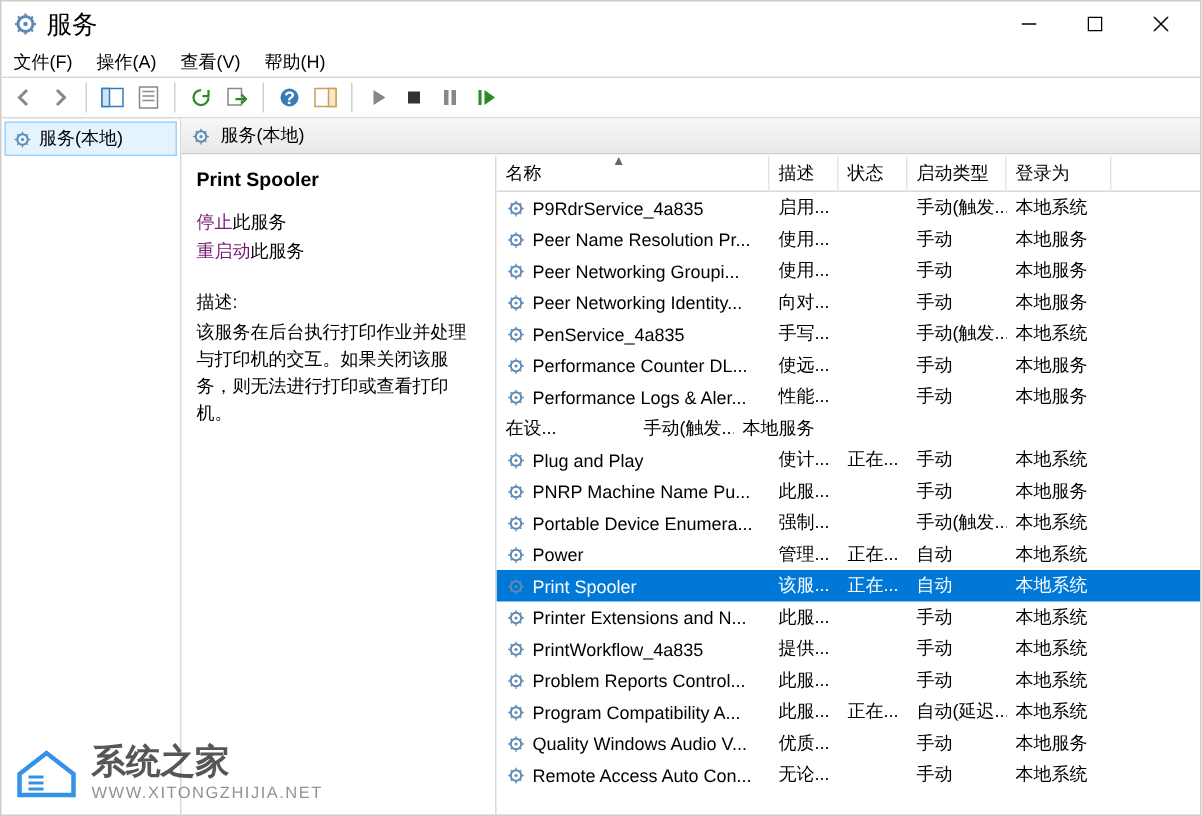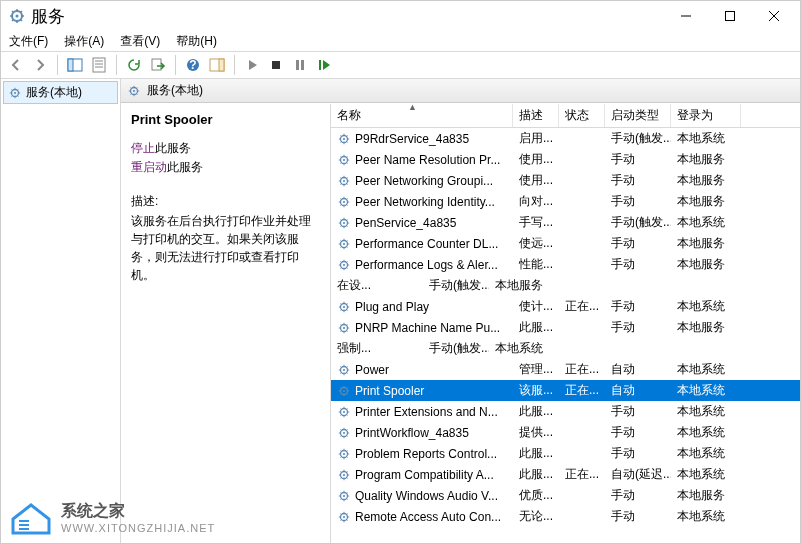--- a/index.html
+++ b/index.html
@@ -35,21 +35,21 @@
 .row { display: flex; height: 21px; align-items: center; text-align: center; }
 .row.selected { background: #0078d7; color: #fff; }
 .row .cell { padding: 0 6px; overflow: hidden; white-space: nowrap; text-overflow: ellipsis; height: 100%; display: flex; align-items: center; }
 .c-name { width: 182px; display: flex; gap: 4px;}
 .c-desc { width: 46px; }
 .c-status { width: 46px; }
 .c-start { width: 66px; }
 .c-logon { width: 70px; }
 .gear-icon { width: 14px; height: 14px; flex-shrink: 0;}
 .watermark { position: absolute; bottom: 8px; left: 8px; display: flex; align-items: center; gap: 8px; color: #3a7ab8; opacity: 0.9;}
-.watermark .wm-text { font-size: 16px; font-weight: bold; color: #444;}
+.watermark .wm-text { font-size: 23px; font-weight: bold; color: #444;}
 .watermark .wm-sub { font-size: 11px; color: #888; letter-spacing: 1px;}
 </style>
 </head>
 <body>
 
 <div class="titlebar">
   <svg class="title-icon" viewBox="0 0 16 16">
       <circle cx="8" cy="8" r="5" fill="none" stroke="#5e8ab4" stroke-width="2"></circle>
       <circle cx="8" cy="8" r="1.5" fill="#5e8ab4"></circle>
       <path d="M8 1v2M8 13v2M1 8h2M13 8h2M3 3l1.5 1.5M11.5 11.5L13 13M3 13l1.5-1.5M11.5 4.5L13 3" stroke="#5e8ab4" stroke-width="1.5"></path>
@@ -330,20 +330,28 @@
                   <path d="M8 2v2M8 12v2M2 8h2M12 8h2M4 4l1 1M11 11l1 1M4 12l1-1M11 5l1-1" stroke="#5e8ab4"></path>
                 </svg>
                 <span>PNRP Machine Name Pu...</span>
               </div>
               <div class="cell c-desc">此服...</div>
               <div class="cell c-status"></div>
               <div class="cell c-start">手动</div>
               <div class="cell c-logon">本地服务</div>
             </div>
             <div class="row">
+              <div class="cell c-name">
+                <svg class="gear-icon" viewBox="0 0 16 16">
+                  <circle cx="8" cy="8" r="4" fill="none" stroke="#5e8ab4" stroke-width="1.5"></circle>
+                  <circle cx="8" cy="8" r="1.2" fill="#5e8ab4"></circle>
+                  <path d="M8 2v2M8 12v2M2 8h2M12 8h2M4 4l1 1M11 11l1 1M4 12l1-1M11 5l1-1" stroke="#5e8ab4"></path>
+                </svg>
+                <span>Portable Device Enumera...</span>
+              </div>
               <div class="cell c-desc">强制...</div>
               <div class="cell c-status"></div>
               <div class="cell c-start">手动(触发...</div>
               <div class="cell c-logon">本地系统</div>
             </div>
             <div class="row">
               <div class="cell c-name">
                 <svg class="gear-icon" viewBox="0 0 16 16">
                   <circle cx="8" cy="8" r="4" fill="none" stroke="#5e8ab4" stroke-width="1.5"></circle>
                   <circle cx="8" cy="8" r="1.2" fill="#5e8ab4"></circle>

